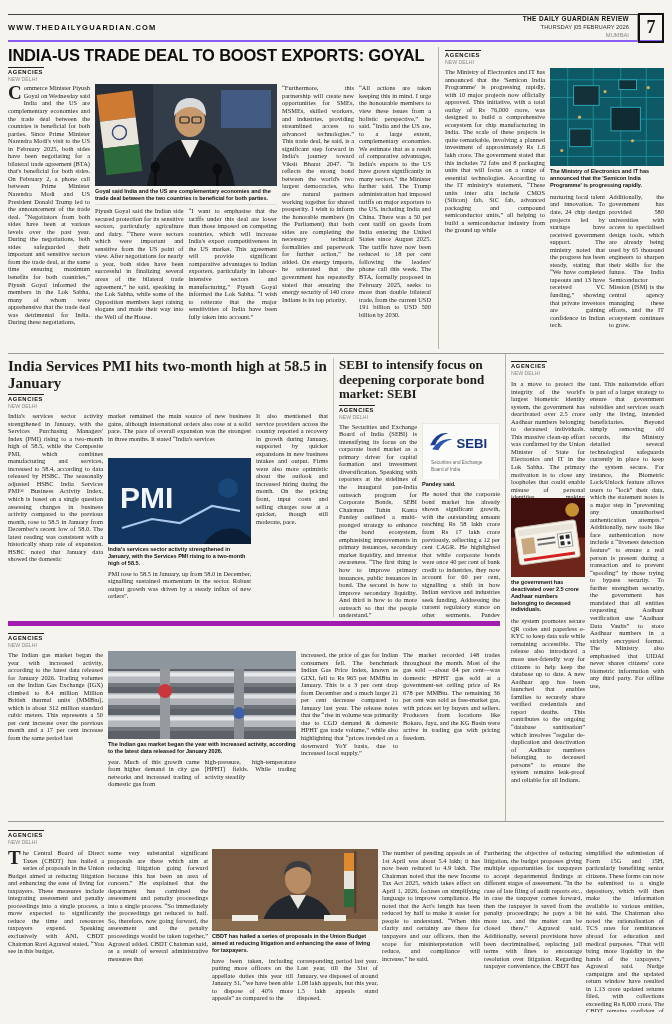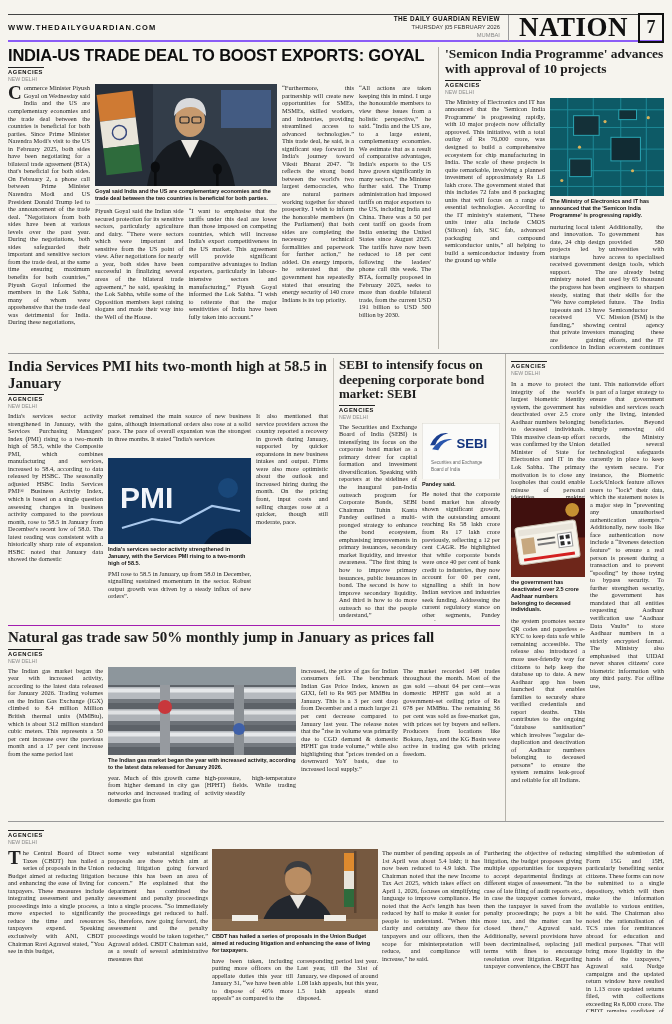--- a/index.html
+++ b/index.html
@@ -37,21 +37,21 @@
   .semicon{flex:1;border-left:1px solid #b5b2aa;padding-left:6px;display:flex;flex-direction:column;}
   .h2{font-size:13.5px;font-weight:bold;line-height:1.1;}
   .semi-body{display:flex;gap:5px;flex:1;overflow:hidden;margin-top:1px;}
   .semi-l{width:100px;}
   .semi-r{flex:1;display:flex;flex-direction:column;}
   .semi-cols{display:flex;gap:4px;flex:1;overflow:hidden;margin-top:2px;}
   .semi-cols .bcol{flex:1;}
   
   .band23{display:flex;gap:5px;border-bottom:1px solid #999;height:468px;}
   .left23{width:492px;display:flex;flex-direction:column;}
-  .row2{display:flex;gap:5px;height:272px;border-bottom:1px solid #a21caf;padding:4px 0;}
+  .row2{display:flex;gap:5px;height:272px;border-bottom:5px solid #a21caf;padding:4px 0;}
   .pmi{width:320px;display:flex;flex-direction:column;}
   .h3{font-size:15px;font-weight:bold;line-height:1.1;}
   .pmi-body{display:flex;gap:5px;flex:1;overflow:hidden;margin-top:1px;}
   .pmi-c1{width:95px;}
   .pmi-mid{width:143px;display:flex;flex-direction:column;}
   .pmi-top{height:44px;overflow:hidden;margin-bottom:2px;}
   .pmi-bottom{flex:1;overflow:hidden;margin-top:1px;}
   .pmi-c3{flex:1;}
   .sebi{flex:1;border-left:1px solid #c6c3bb;padding-left:5px;display:flex;flex-direction:column;}
   .h4{font-size:13px;font-weight:bold;line-height:1.12;}
@@ -88,21 +88,20 @@
 <div class="page">
 
   <header class="masthead">
     <span class="mh-url">WWW.THEDAILYGUARDIAN.COM</span>
     <div class="mh-center">
       <div class="l1">THE DAILY GUARDIAN REVIEW</div>
       <div class="l2">THURSDAY |05 FEBRUARY 2026</div>
       <div class="l3">MUMBAI</div>
     </div>
     <div class="mh-vr"></div>
-    <div class="mh-section">NATION</div>
     <div class="mh-page">7</div>
   </header>
 
   <section class="band1">
 
     <article class="trade">
       <h1 class="h-main">INDIA-US TRADE DEAL TO BOOST EXPORTS: GOYAL</h1>
       <div class="byline">
         <span class="ag">AGENCIES</span>
         <span class="pl">NEW DELHI</span>
@@ -136,21 +135,20 @@
             <div class="bcol">Piyush Goyal said the Indian side secured protection for its sensitive sectors, particularly agriculture and dairy. “There were sectors which were important and sensitive from the US point of view. After negotiations for nearly a year, both sides have been successful in finalizing several areas of the bilateral trade agreement,” he said, speaking in the Lok Sabha, while some of the Opposition members kept raising slogans and made their way into the Well of the House.</div>
             <div class="bcol">“I want to emphasise that the tariffs under this deal are lower than those imposed on competing countries, which will increase India's export competitiveness in the US market. This agreement will provide significant comparative advantages to Indian exporters, particularly in labour-intensive sectors and manufacturing,” Piyush Goyal informed the Lok Sabha. “I wish to reiterate that the major sensitivities of India have been fully taken into account.”</div>
           </div>
         </div>
         <div class="bcol tc3">“Furthermore, this partnership will create new opportunities for SMEs, MSMEs, skilled workers, and industries, providing streamlined access to advanced technologies.” This trade deal, he said, is a significant step forward in India's journey toward Viksit Bharat 2047. “It reflects the strong bond between the world's two largest democracies, who are natural partners working together for shared prosperity. I wish to inform the honorable members (in the Parliament) that both sides are completing the necessary technical formalities and paperwork for further action,” he added. On energy imports, he reiterated that the government has repeatedly stated that ensuring the energy security of 140 crore Indians is its top priority.</div>
         <div class="bcol tc4">“All actions are taken keeping this in mind. I urge the honourable members to view these issues from a holistic perspective,” he said. “India and the US are, to a large extent, complementary economies. We estimate that as a result of comparative advantages, India's exports to the US have grown significantly in many sectors,” the Minister further said. The Trump administration had imposed tariffs on major exporters to the US, including India and China. There was a 50 per cent tariff on goods from India entering the United States since August 2025. The tariffs have now been reduced to 18 per cent following the leaders' phone call this week. The BTA, formally proposed in February 2025, seeks to more than double bilateral trade, from the current USD 191 billion to USD 500 billion by 2030.</div>
       </div>
     </article>
 
     <article class="semicon">
-      <h2 class="h2">'Semicon India Programme' advances with approval of 10 projects</h2>
       <div class="byline">
         <span class="ag">AGENCIES</span>
         <span class="pl">NEW DELHI</span>
       </div>
       <div class="semi-body">
         <div class="bcol semi-l">The Ministry of Electronics and IT has announced that the 'Semicon India Programme' is progressing rapidly, with 10 major projects now officially approved. This initiative, with a total outlay of Rs 76,000 crore, was designed to build a comprehensive ecosystem for chip manufacturing in India. The scale of these projects is quite remarkable, involving a planned investment of approximately Rs 1.6 lakh crore. The government stated that this includes 72 fabs and 8 packaging units that will focus on a range of essential technologies. According to the IT ministry's statement, “These units inter alia include CMOS (Silicon) fab, SiC fab, advanced packaging and compound semiconductor units,” all helping to build a semiconductor industry from the ground up while</div>
         <div class="semi-r">
           <svg class="photo" viewBox="0 0 116 100" preserveAspectRatio="none">
             <rect width="116" height="100" fill="#0d5a66"></rect>
             <g stroke="#1e8a98" stroke-width="1" fill="none">
@@ -226,21 +224,20 @@
                 <text x="9" y="47" font-family="sans-serif" font-size="4.6" fill="#666">Board of India</text>
               </svg>
               <div class="caption">Pandey said.</div>
               <div class="bcol">He noted that the corporate bond market has already shown significant growth, with the outstanding amount reaching Rs 58 lakh crore from Rs 17 lakh crore previously, reflecting a 12 per cent CAGR. He highlighted that while corporate bonds were once 40 per cent of bank credit to industries, they now account for 60 per cent, signalling a shift in how Indian services and industries seek funding. Addressing the current regulatory stance on other segments, Pandey clarified that SEBI is not contemplating immediate changes to the derivative markets.</div>
             </div>
           </div>
         </article>
       </div>
 
       <article class="gas">
-        <h5 class="h5">Natural gas trade saw 50% monthly jump in January as prices fall</h5>
         <div class="byline">
           <span class="ag">AGENCIES</span>
           <span class="pl">NEW DELHI</span>
         </div>
         <div class="gas-body">
           <div class="bcol gas-c1">The Indian gas market began the year with increased activity, according to the latest data released for January 2026. Trading volumes on the Indian Gas Exchange (IGX) climbed to 8.4 million Million British thermal units (MMBtu), which is about 312 million standard cubic meters. This represents a 50 per cent increase over the previous month and a 17 per cent increase from the same period last</div>
           <div class="gas-mid">
             <svg class="photo" viewBox="0 0 188 88" preserveAspectRatio="none">
               <rect width="188" height="88" fill="#5d6268"></rect>
               <rect width="188" height="18" fill="#8d969c"></rect>

